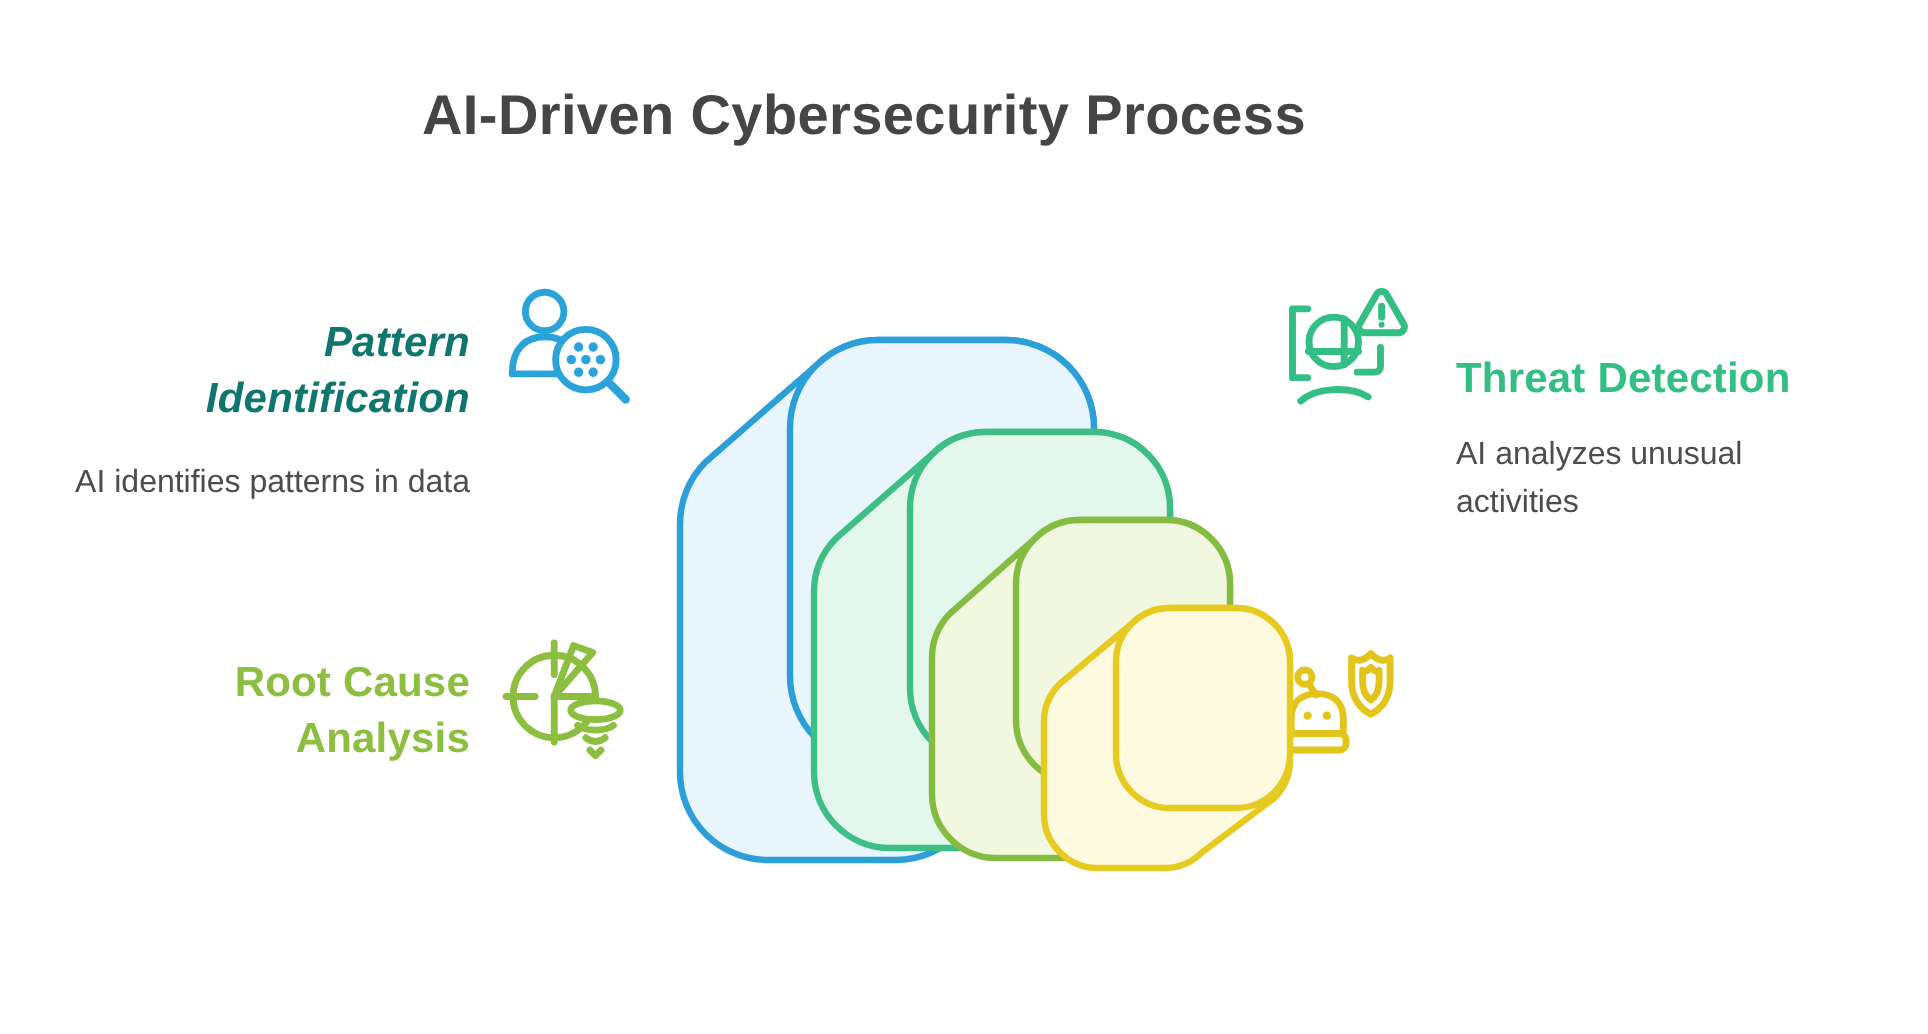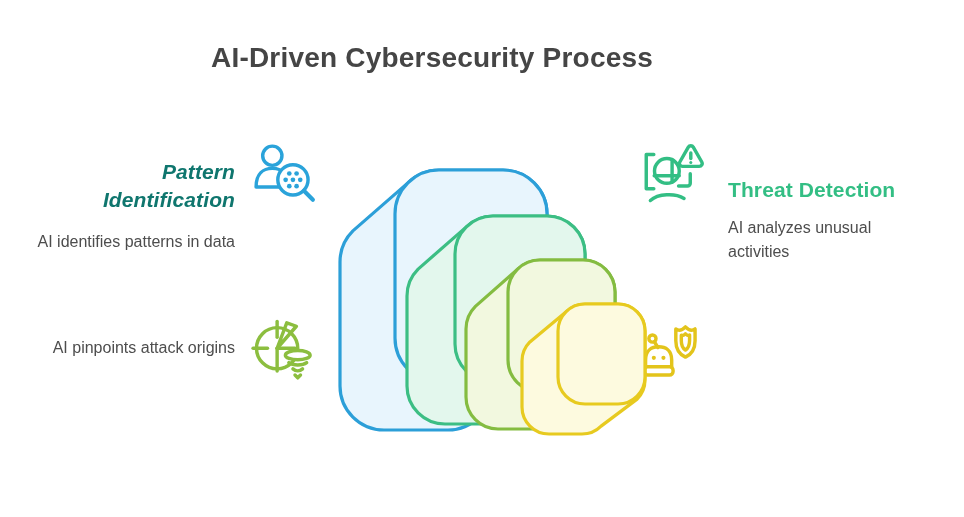--- a/index.html
+++ b/index.html
@@ -70,21 +70,21 @@
           <circle cx="27.85" cy="22.9" r="1.7"></circle>
           <circle cx="33.15" cy="22.9" r="1.7"></circle>
         </g>
         <path d="M38.5,35.5 L45,42" stroke-width="3"></path>
       </svg>
     </div>
   </section>
 
   <section class="quad quad-left quad-bl">
     <div class="txt">
-      <p>AI pinpoints attack origins</p>
+      <h2>Root Cause Analysis</h2>
     </div>
     <div class="icon-box">
       <svg width="66" height="77" viewBox="0 0 48 56" fill="none" stroke="#8cbe3f" stroke-width="2.5" stroke-linecap="round" stroke-linejoin="round">
         <circle cx="19" cy="22" r="15"></circle>
         <path d="M19,2.5 V14"></path>
         <path d="M19,22 V38.5"></path>
         <path d="M1.5,22 H12"></path>
         <path d="M19,22 H32"></path>
         <path d="M19,22 L33,6 L26,3.5 Z"></path>
         <ellipse cx="34" cy="27" rx="9" ry="3.4" fill="#ffffff"></ellipse>

